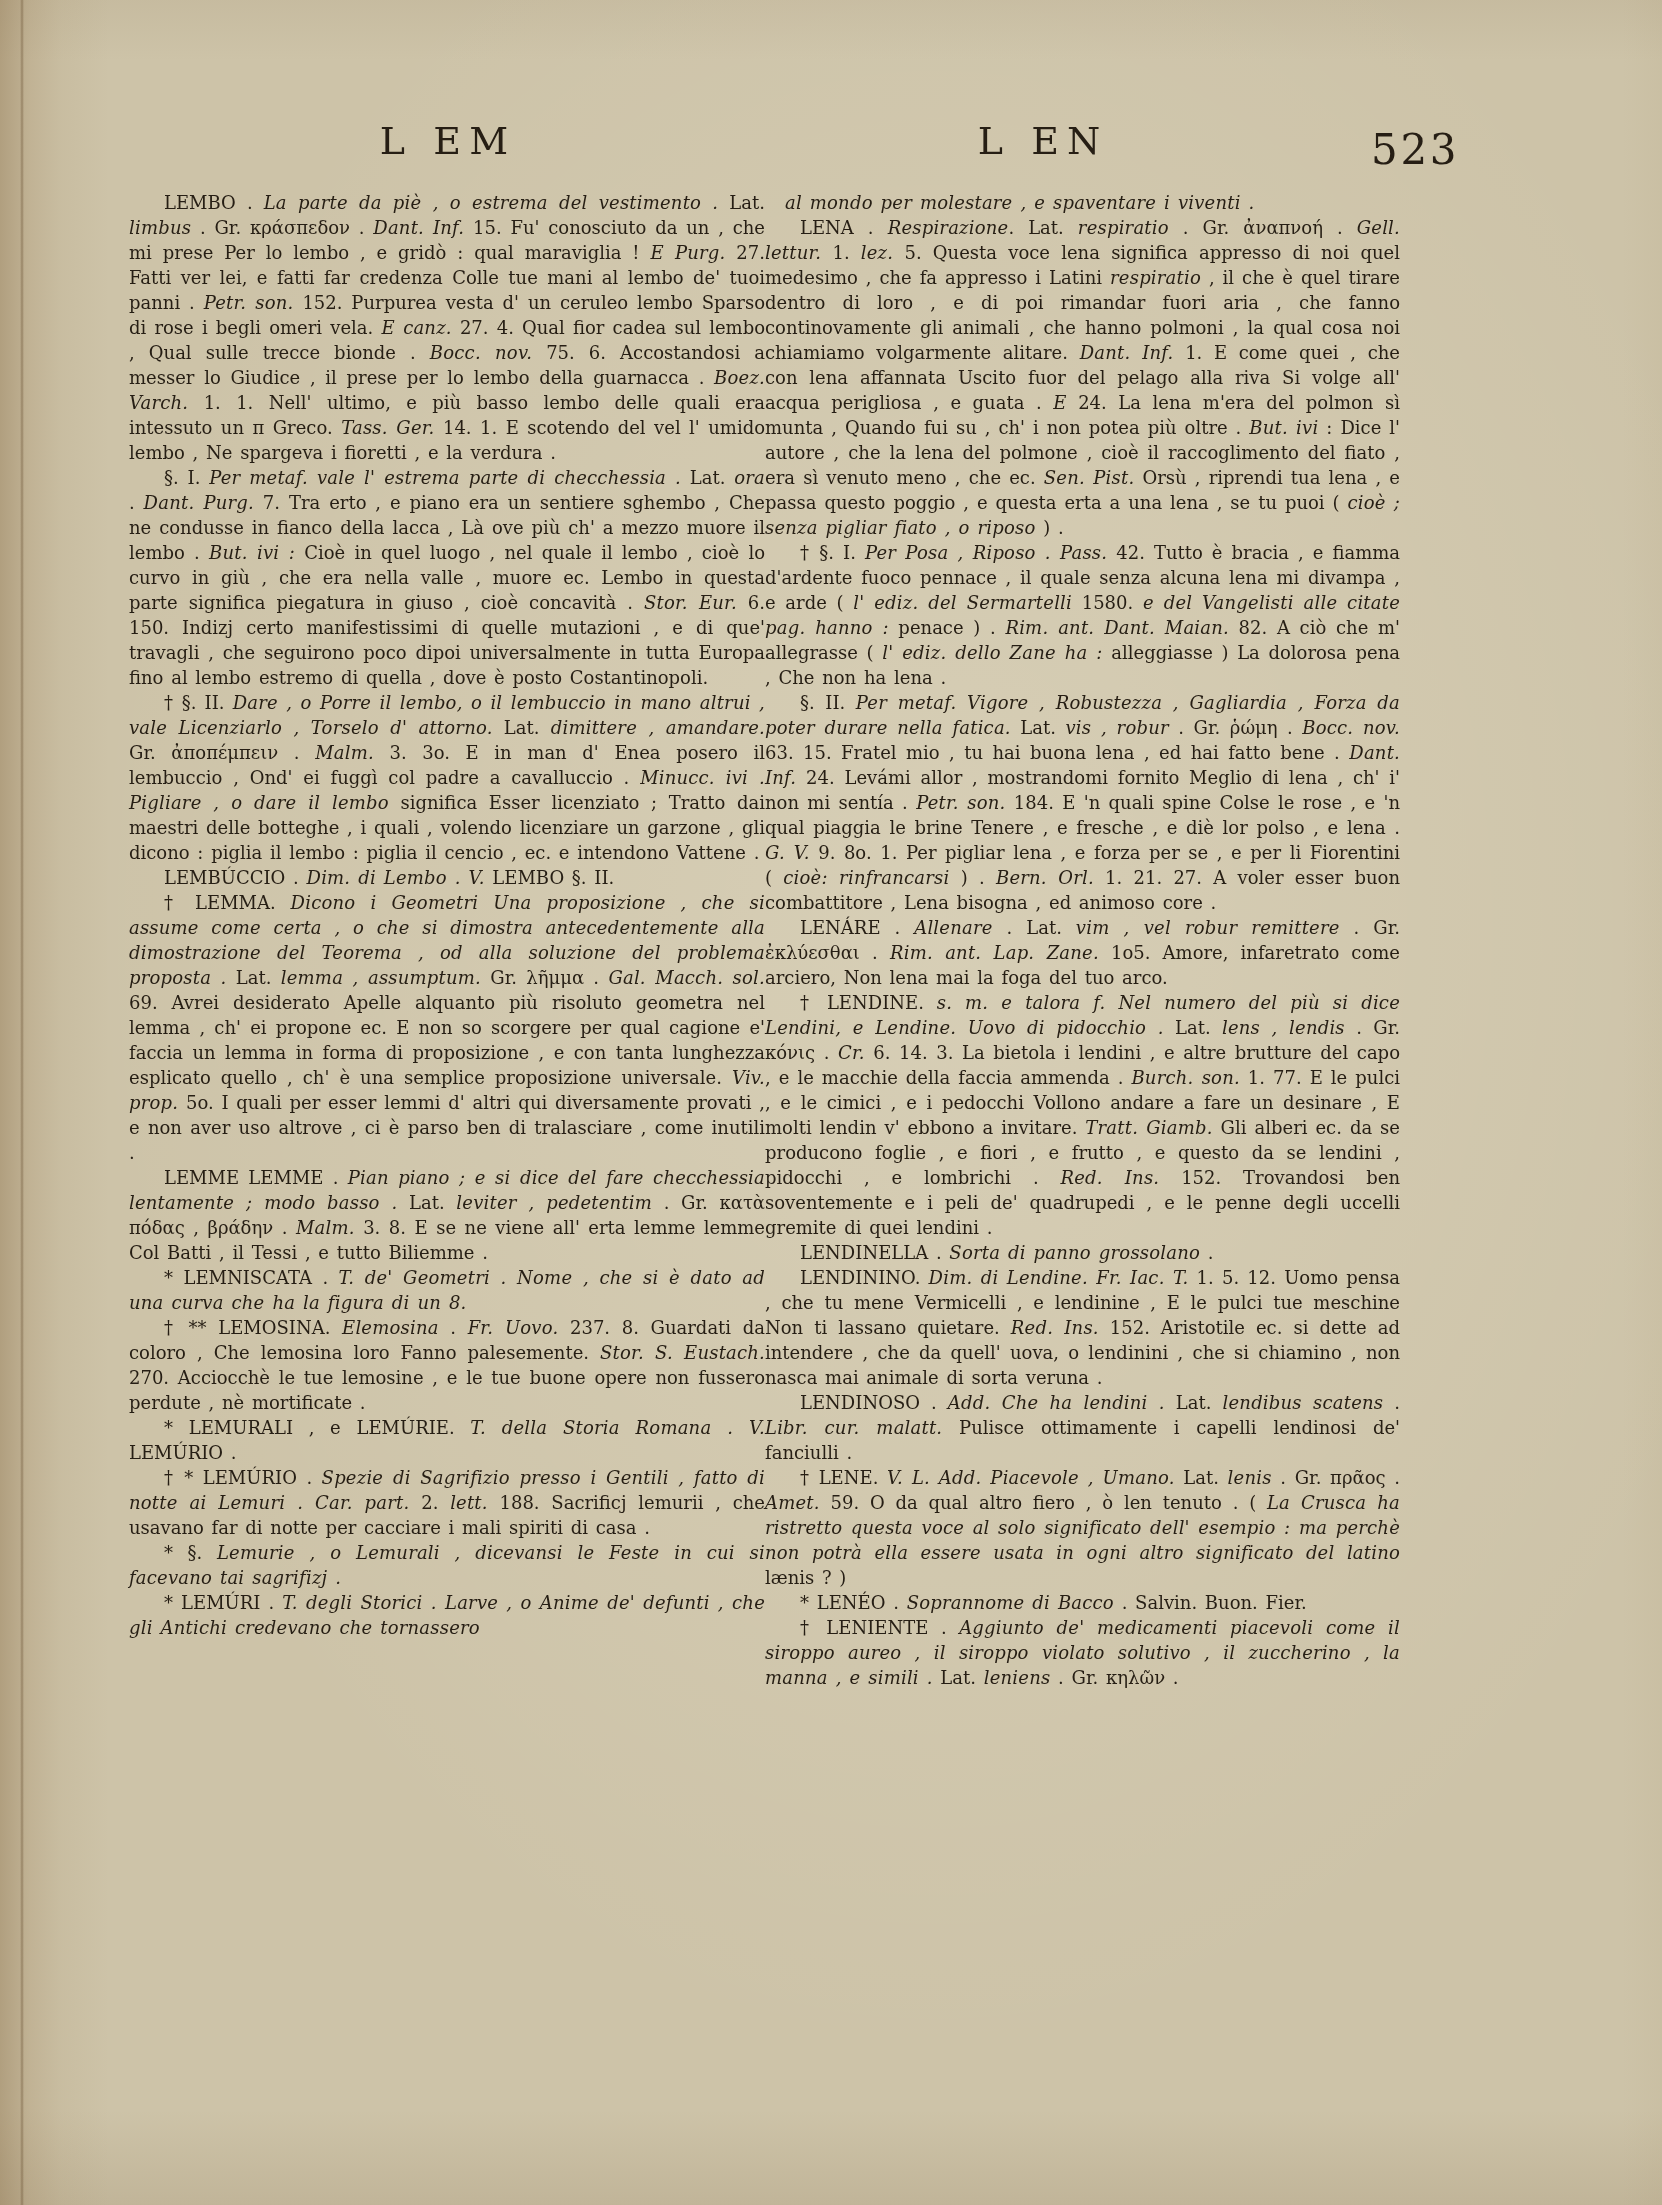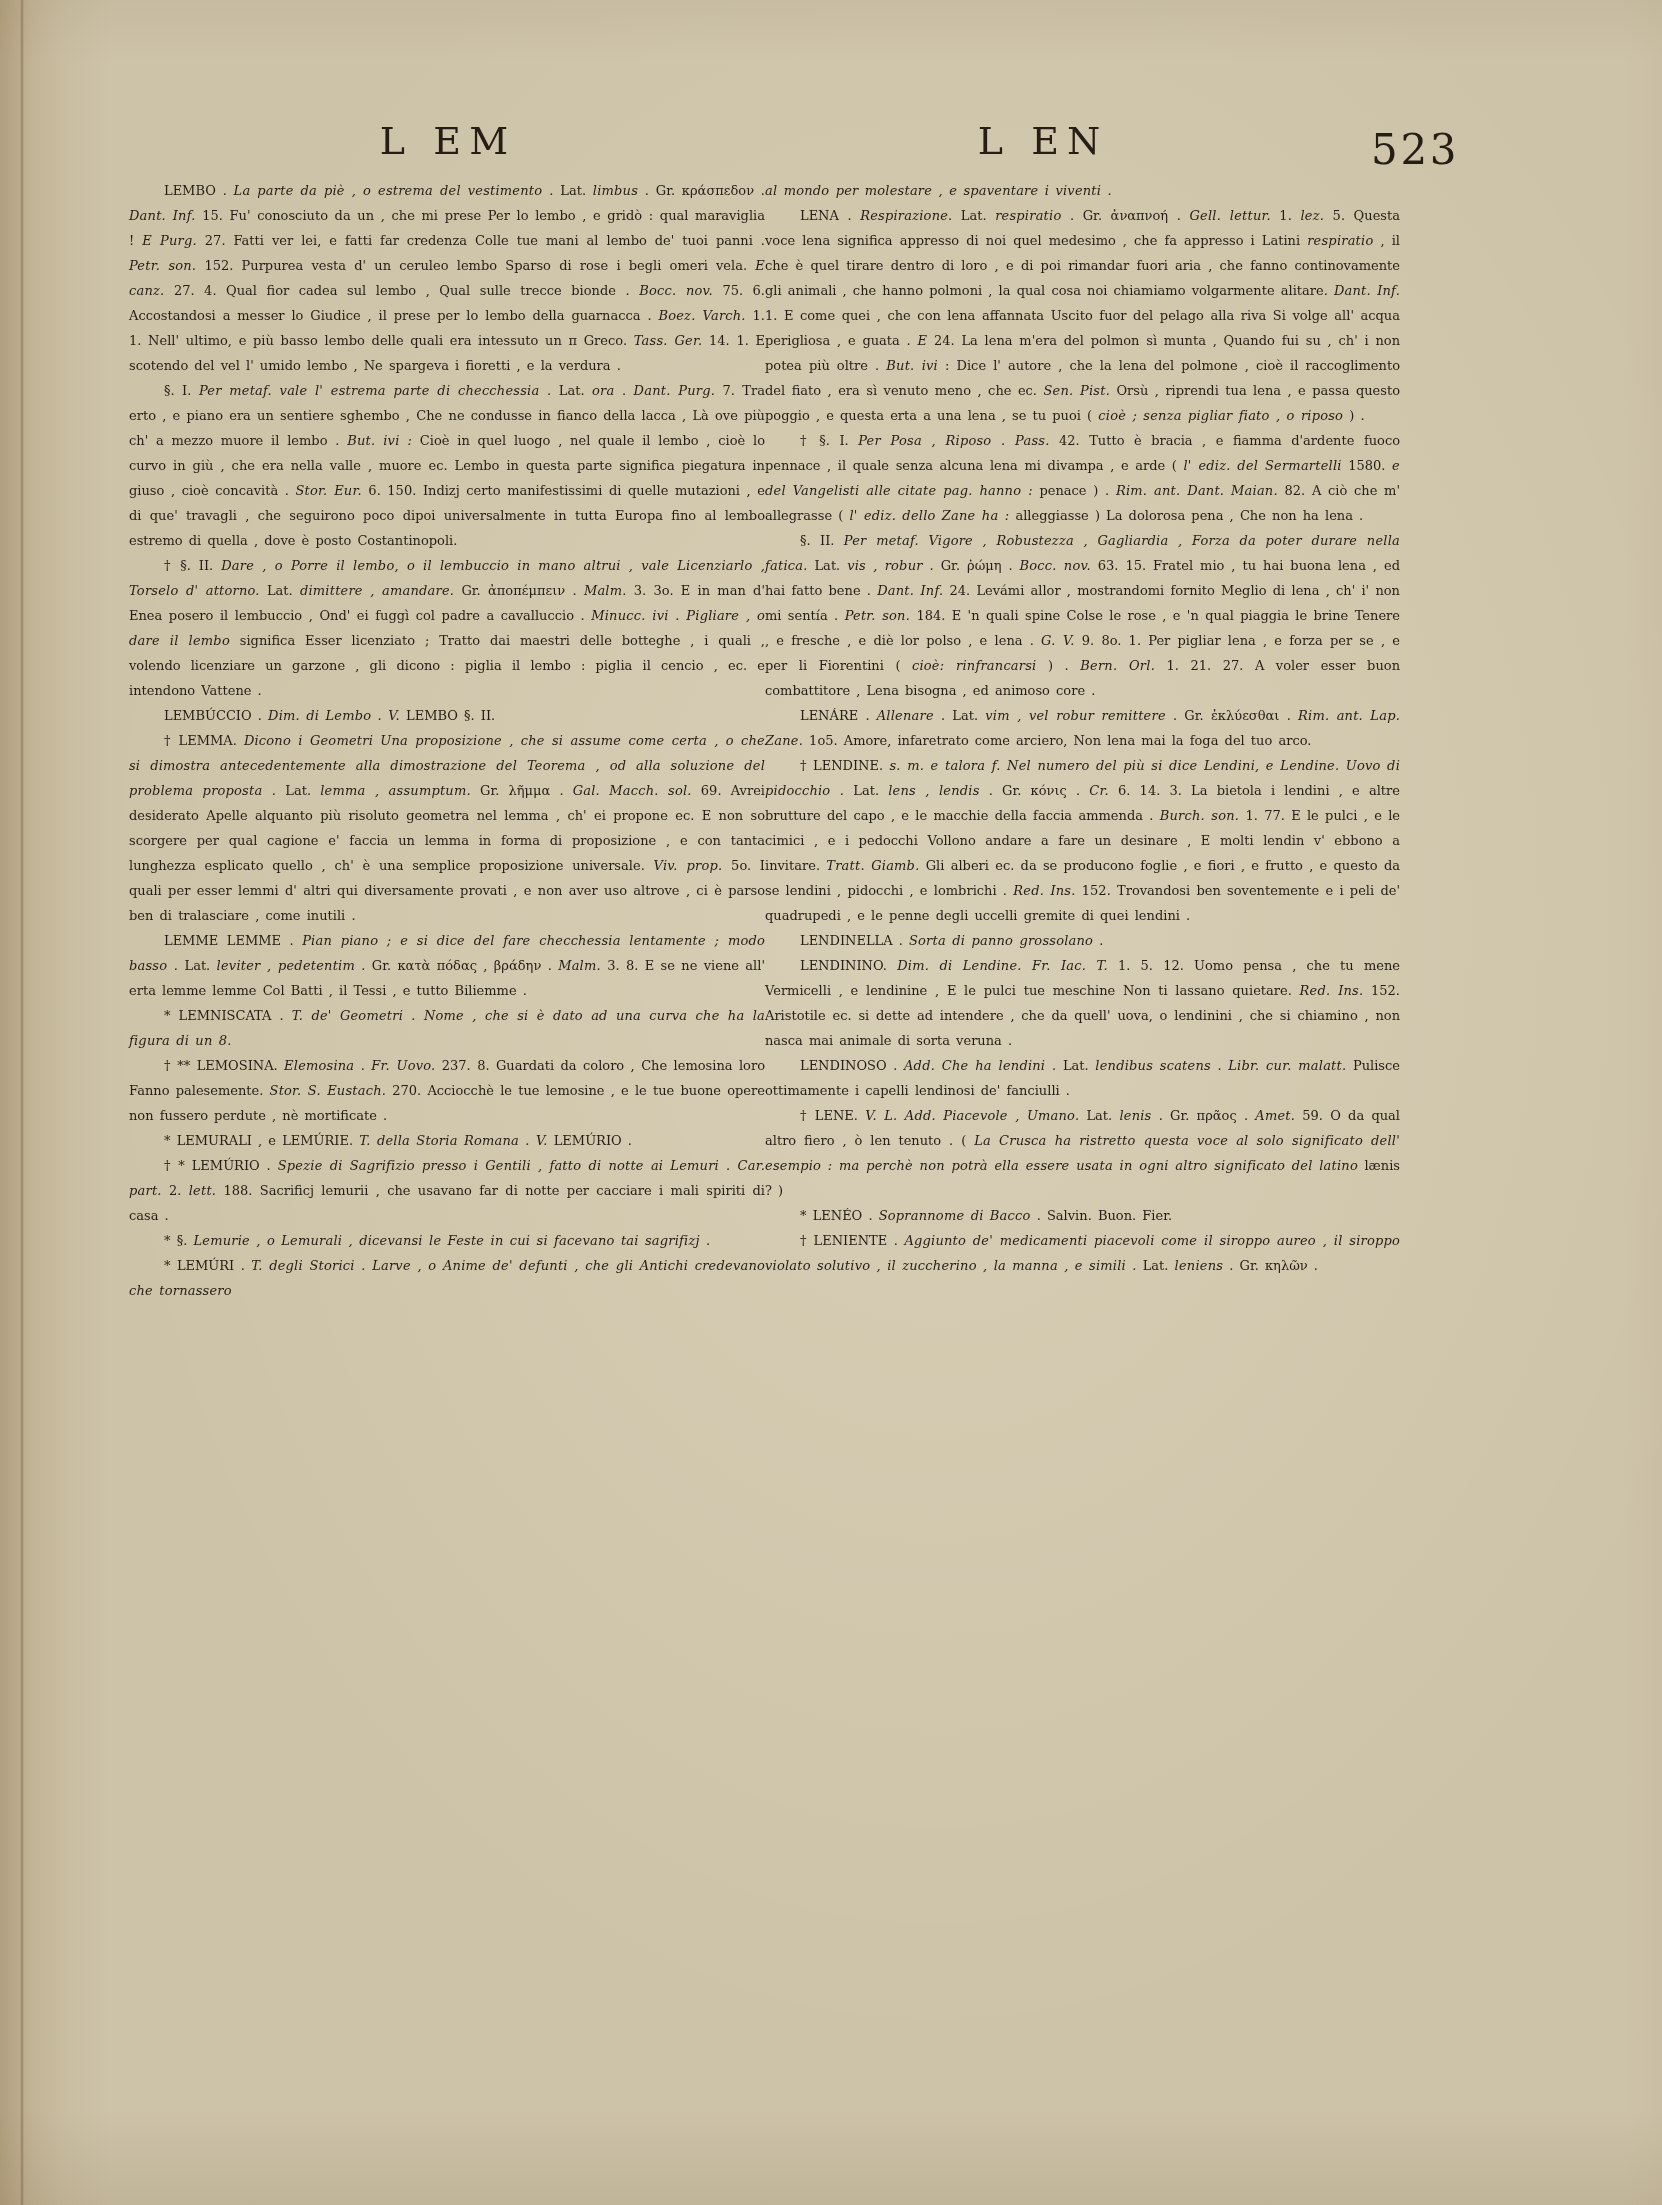--- a/index.html
+++ b/index.html
@@ -28,29 +28,29 @@
     position:absolute;top:119px;font-size:38px;letter-spacing:8.1px;
     text-align:center;font-weight:400;
   }
   .rh-left{left:129px;width:638px;}
   .rh-right{left:765px;width:556px;}
   .page-num{
     position:absolute;left:1371px;top:125px;width:136px;
     font-size:42px;text-align:left;letter-spacing:2.7px;
   }
   .col{
-    position:absolute;top:178px;
-    font-size:13px;line-height:25px;
+    position:absolute;top:190px;
+    font-size:18px;line-height:25px;
     text-align:justify;
     word-spacing:2px;
   }
   .col-left{left:129px;width:636px;}
   .col-right{left:765px;width:635px;}
   .col p{margin:0;text-indent:35px;}
-  .col p.noindent{text-indent:0;}
+  .col p.noindent{text-indent:0;margin-left:20px;}
   .col i{letter-spacing:0.2px;}
 </style>
 </head>
 <body>
 
 <div class="page">
   <div class="crease"></div>
 
   <div class="running-head rh-left">L EM</div>
 

